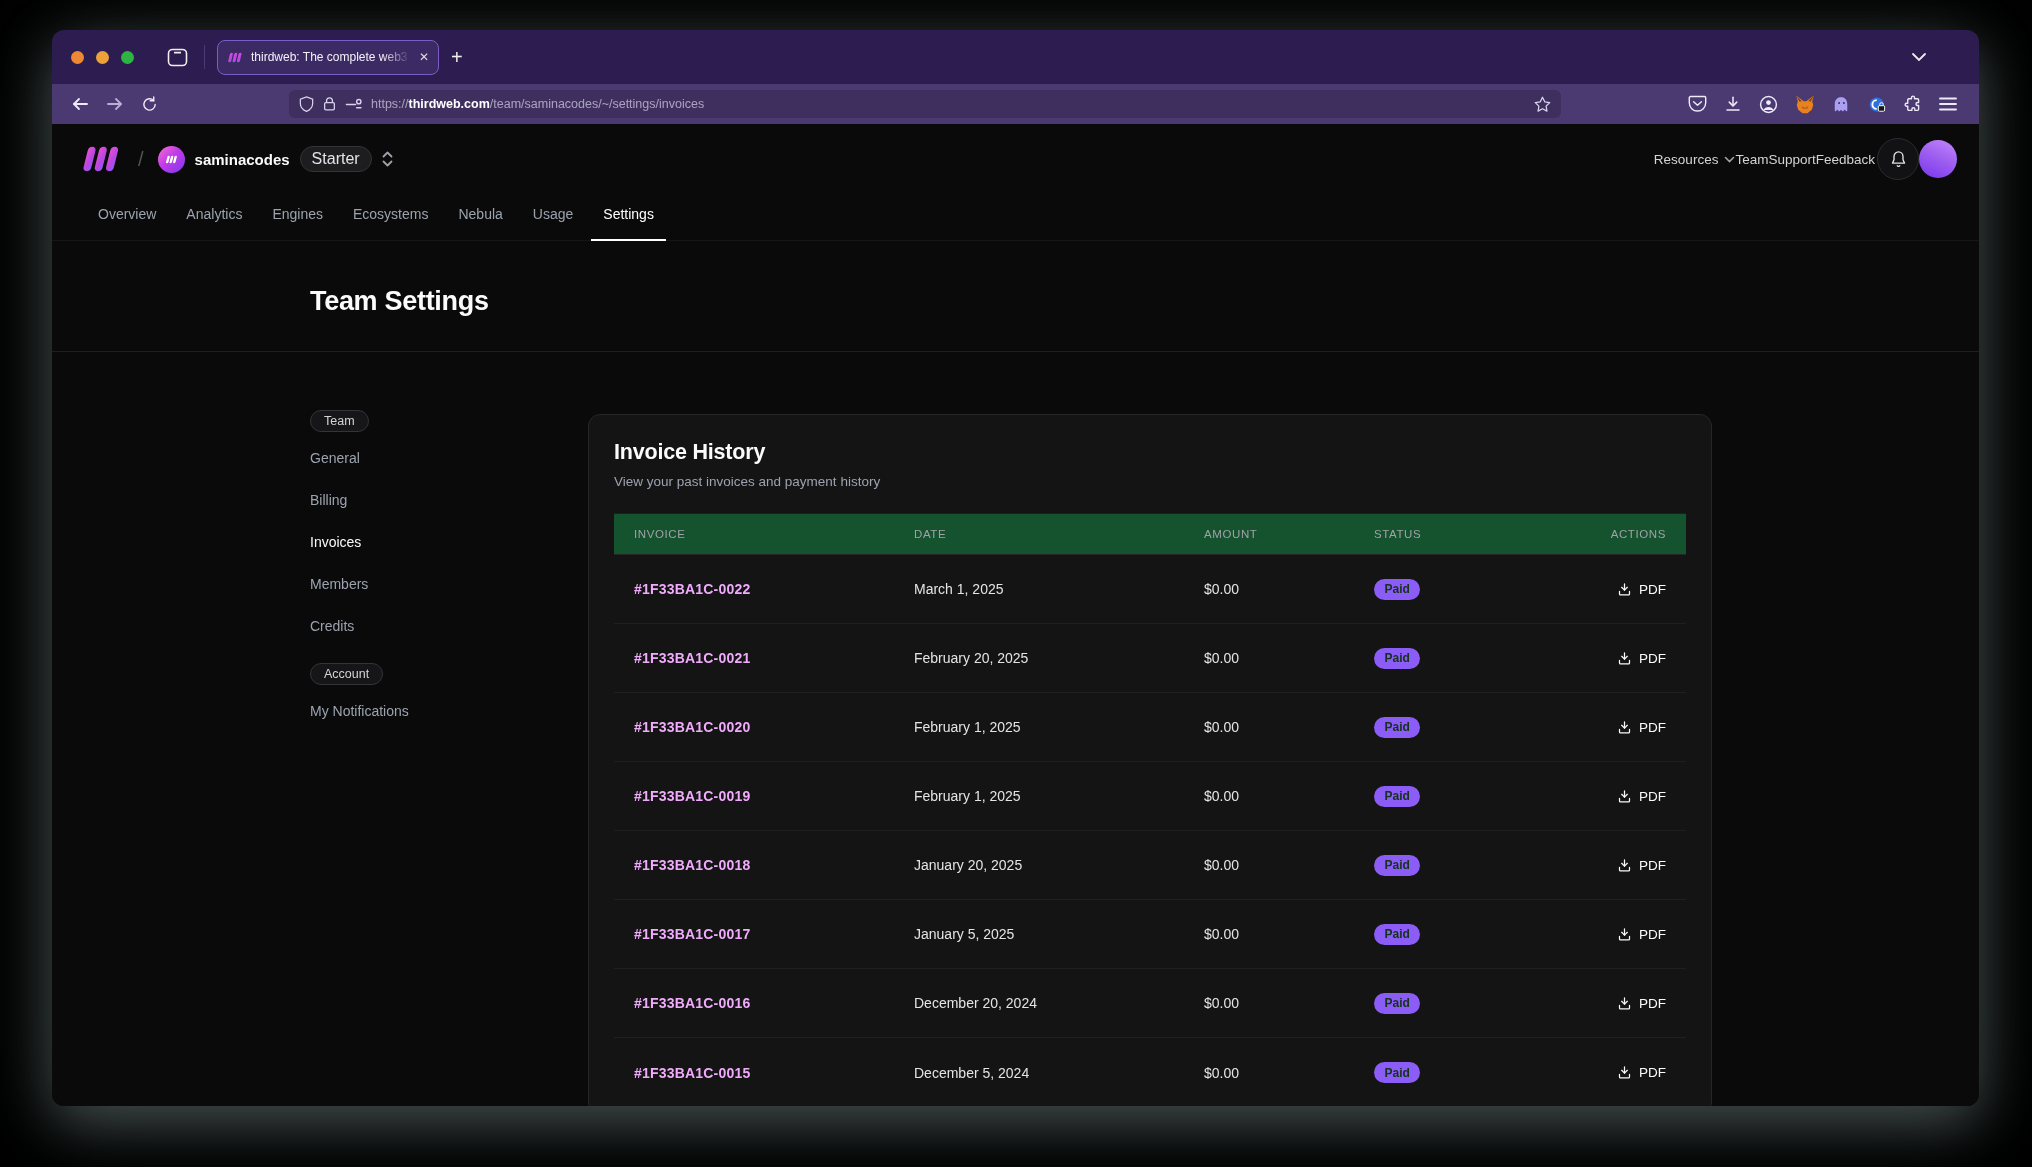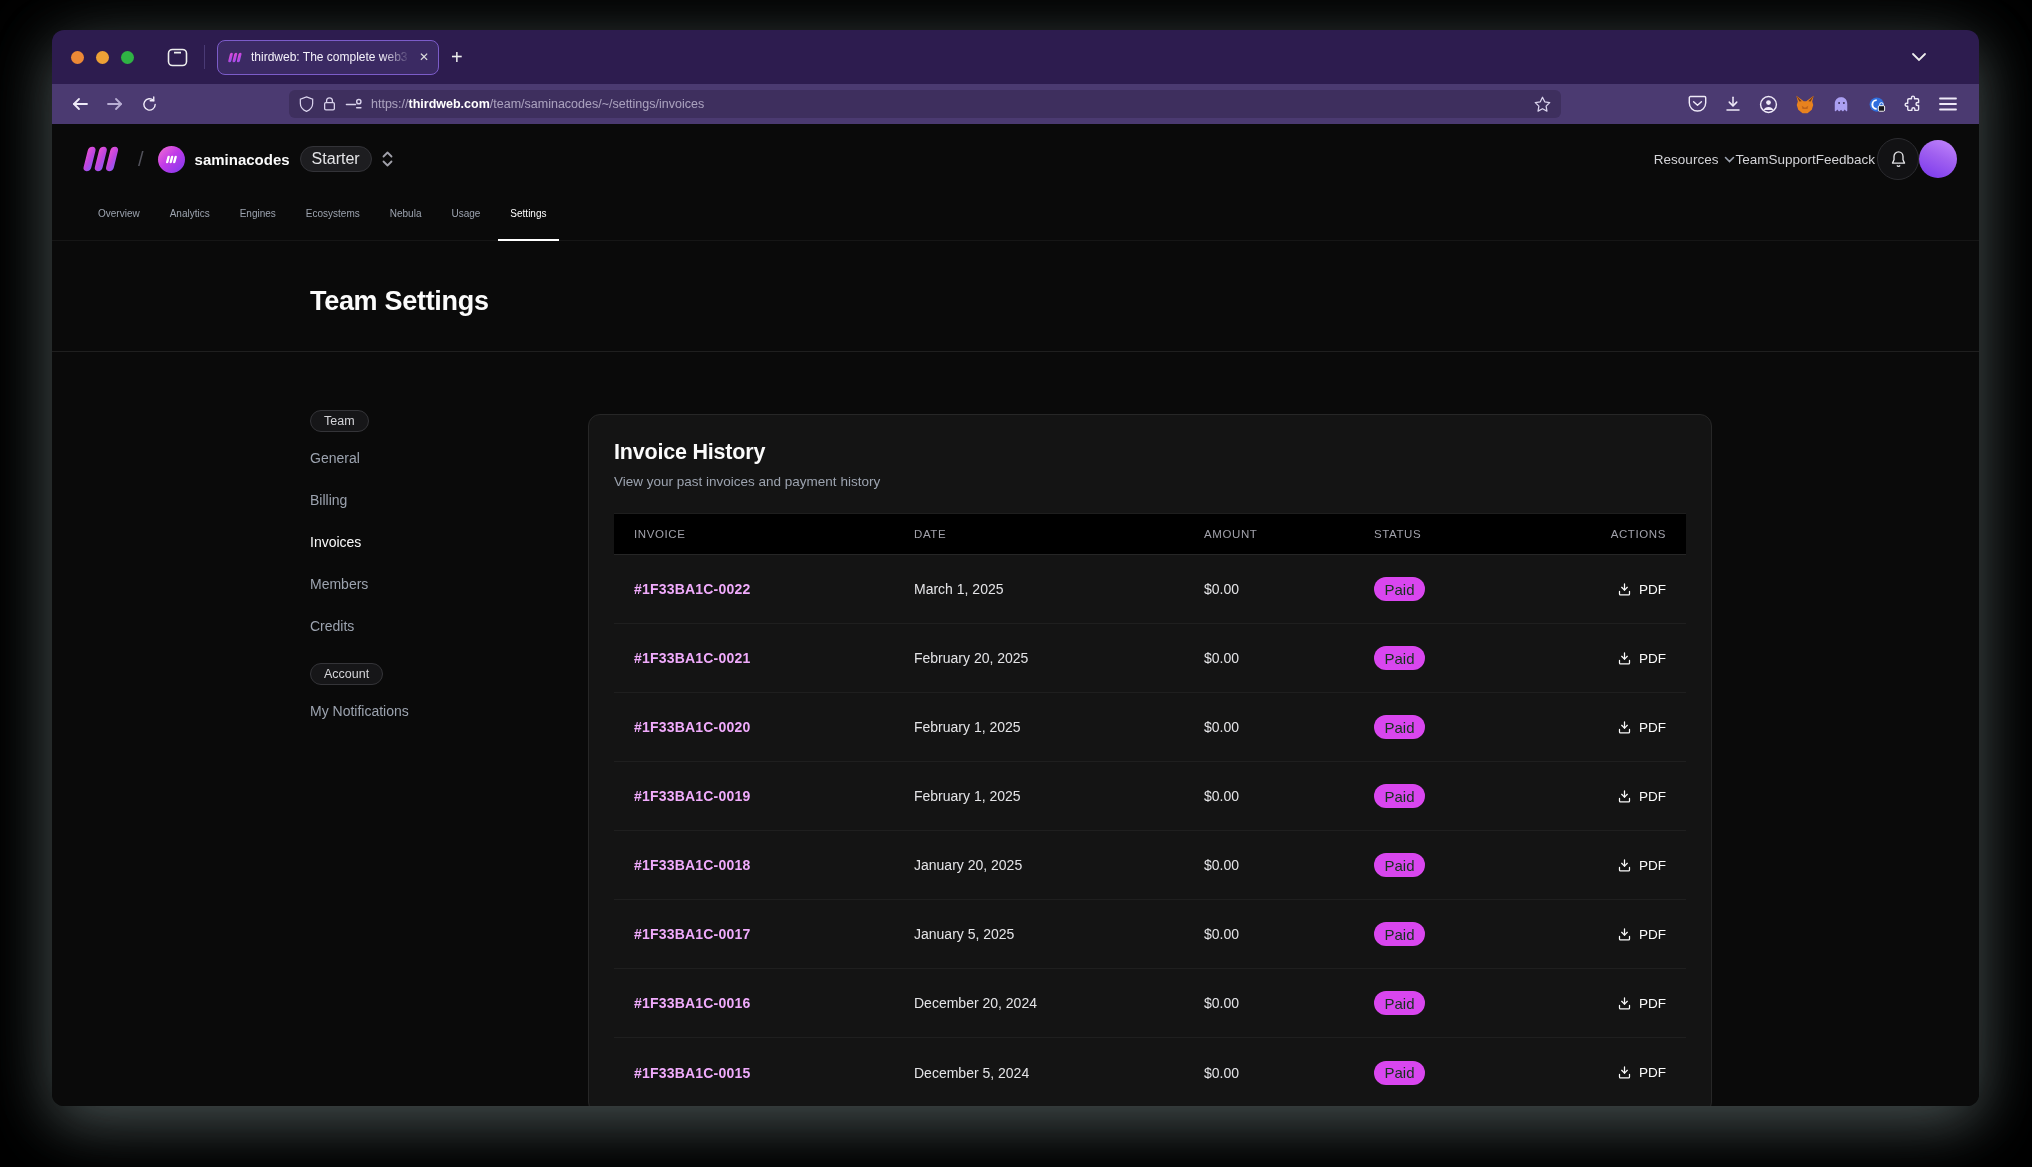--- a/index.html
+++ b/index.html
@@ -57,21 +57,21 @@
   .hdr-right { margin-left:auto; display:flex; align-items:center; }
   .hdr-link { font-size:13.5px; color:#d4d4d8; display:flex; align-items:center; gap:6px; }
   .bell-btn { width:42px; height:42px; border-radius:50%; background:#121214;
               border:1px solid #2c2c30; display:flex; align-items:center; justify-content:center;
               color:#e4e4e7; margin-left:2px; }
   .profile-avatar { width:38px; height:38px; border-radius:50%;
                     background:linear-gradient(205deg,#c084fc 5%,#a060f0 45%,#7c3aed 95%); }
 
   .site-tabs { height:53px; flex:none; display:flex; align-items:stretch; padding-left:34px;
                gap:6px; border-bottom:1px solid #161616; }
-  .stab { display:flex; align-items:center; padding:0 12px; font-size:10px; color:#9ca3af;
+  .stab { display:flex; align-items:center; padding:0 12px; font-size:14px; color:#9ca3af;
           border-bottom:2.5px solid transparent; margin-bottom:-1px; }
   .stab.active { color:#ffffff; border-bottom-color:#fff; }
 
   .page-head { height:111px; flex:none; display:flex; align-items:center; padding:10px 0 0 258px;
                border-bottom:1px solid #1f1f1f; }
   .page-head h1 { font-size:27px; font-weight:700; letter-spacing:-.3px; color:#fbfbfb;text-align:center; }
 
   .content { flex:1; display:flex; padding-left:258px; overflow:hidden; }
 
   
@@ -84,30 +84,30 @@
   .group-pill.second { margin-top:16px; }
 
   
   .card { margin-left:78px; margin-top:62px; width:1124px; height:700px; background:#141414;
           border:1px solid #272727; border-radius:12px; padding:25px 25px 0; overflow:hidden; }
   .card-title { font-size:21.5px; font-weight:700; color:#fbfbfb; letter-spacing:-.2px; }
   .card-sub { font-size:13.5px; color:#9ca3af; margin-top:9px; }
 
   .table { margin-top:24px; }
   .trow { display:grid; grid-template-columns:280px 290px 170px 170px 1fr; align-items:center; }
-  .thead { background:#000000; height:42px; border-top:1px solid #1e1e1e;
+  .thead { background:#14532d; height:42px; border-top:1px solid #1e1e1e;
            border-bottom:1px solid #262626; }
   .th { font-size:11.5px; letter-spacing:.6px; color:#a1a1aa; padding-left:20px; }
   .th.right { text-align:right; padding-right:20px; }
   .tr { height:69px; border-bottom:1px solid #1f1f1f; }
   .tr:last-child { border-bottom:none; }
   .td { font-size:14px; color:#e4e4e7; padding-left:20px; }
   .td.inv { color:#f0abfc; letter-spacing:.2px;font-weight:bold; }
-  .badge-paid { display:inline-flex; background:#d946ef; color:#14321d; font-size:15px;
-                font-weight:400; border-radius:999px; padding:3.5px 10.5px; }
+  .badge-paid { display:inline-flex; background:#8b5cf6; color:#14321d; font-size:12px;
+                font-weight:700; border-radius:999px; padding:3.5px 10.5px; }
   .td.actions { display:flex; justify-content:flex-end; align-items:center; gap:7px;
                 padding-right:20px; color:#fafafa; font-size:13.5px; }
 
   svg { display:block; }
 </style>
 </head>
 <body>
 
 <svg width="0" height="0" style="position:absolute">
   <defs>

